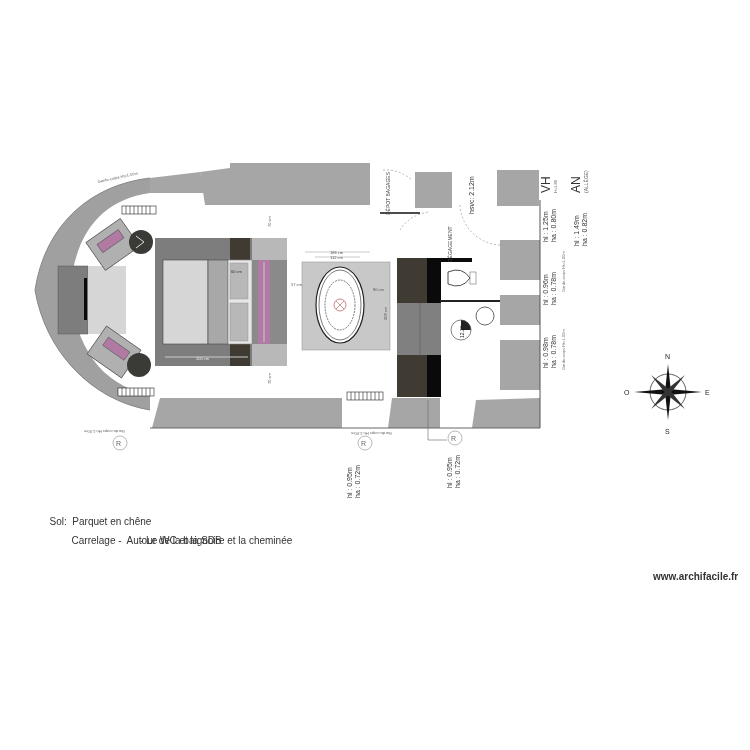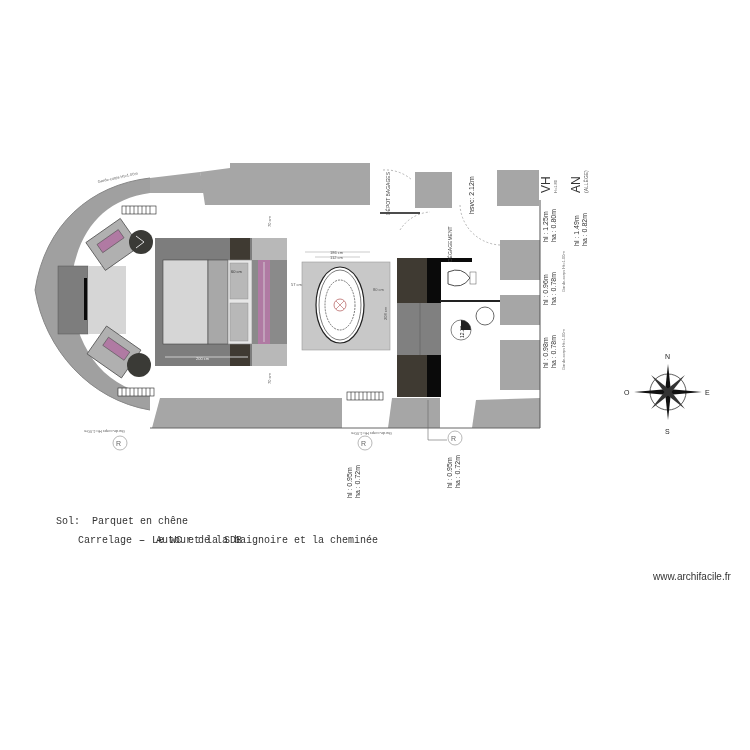--- a/index.html
+++ b/index.html
@@ -1,20 +1,20 @@
 <!DOCTYPE html>
 <html><head>
 <meta charset="utf-8">
 <style>
   html, body { margin: 0; padding: 0; background: #ffffff; }
   body { width: 750px; height: 750px; position: relative; overflow: hidden; font-family: "Liberation Sans", sans-serif; }
   .abs { position: absolute; }
   svg text { font-family: "Liberation Sans", sans-serif; }
-  .legend-line { position: absolute; font-size: 10px; color: #333; white-space: pre; font-family: Liberation Mono, monospace; }
-  .site { position: absolute; font-size: 10px; color: #333; }
+  .legend-line { position: absolute; font-size: 10px; color: #333; white-space: pre; }
+  .site { position: absolute; font-size: 10px; color: #333; font-weight: bold; }
 </style>
 </head>
 <body>
 
 <svg class="abs" style="left:0;top:0" width="750" height="750" viewBox="0 0 750 750">
 
   <path d="M150,178 C90,185 45,225 35,290 C45,350 90,400 150,410 L150,395 C100,385 75,345 70,290 C75,235 100,200 150,193 Z" fill="#a0a0a0"></path>
   <path d="M150,178 C90,185 45,225 35,290 C45,350 90,400 150,410" fill="none" stroke="#888" stroke-width="1"></path>
 
   <polygon points="150,178 200,172 205,193 150,193" fill="#a6a6a6"></polygon>

